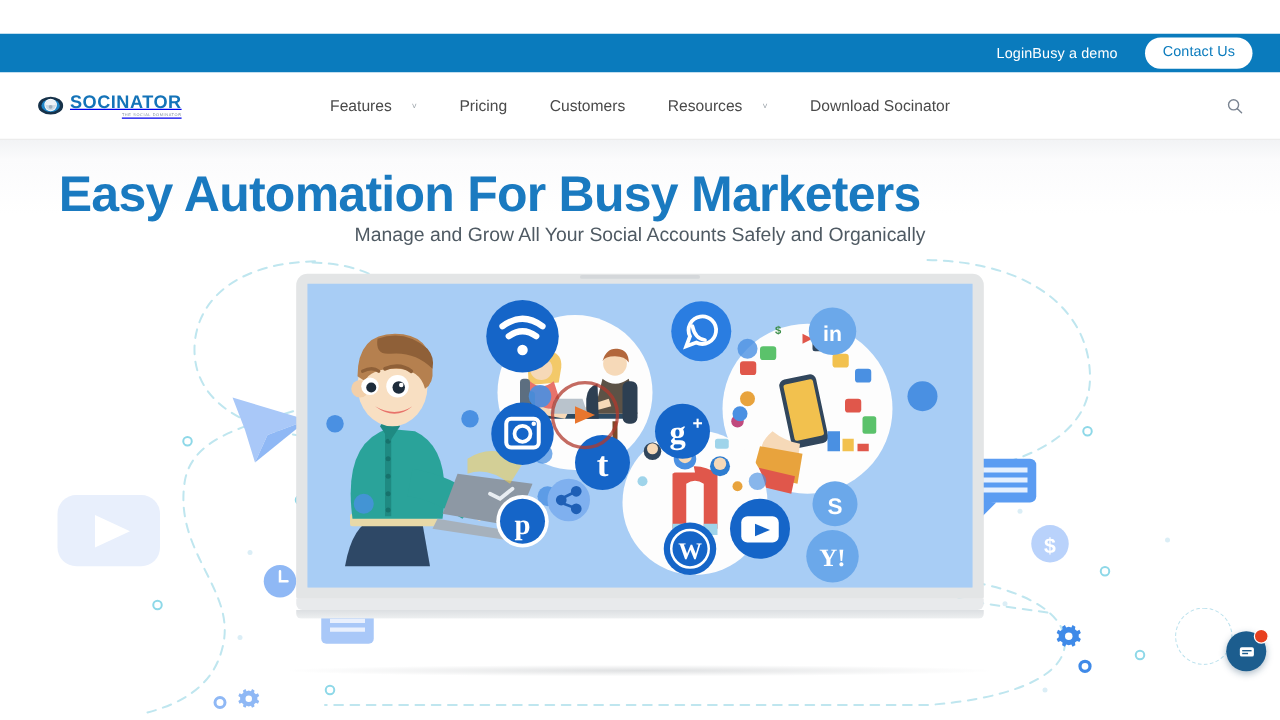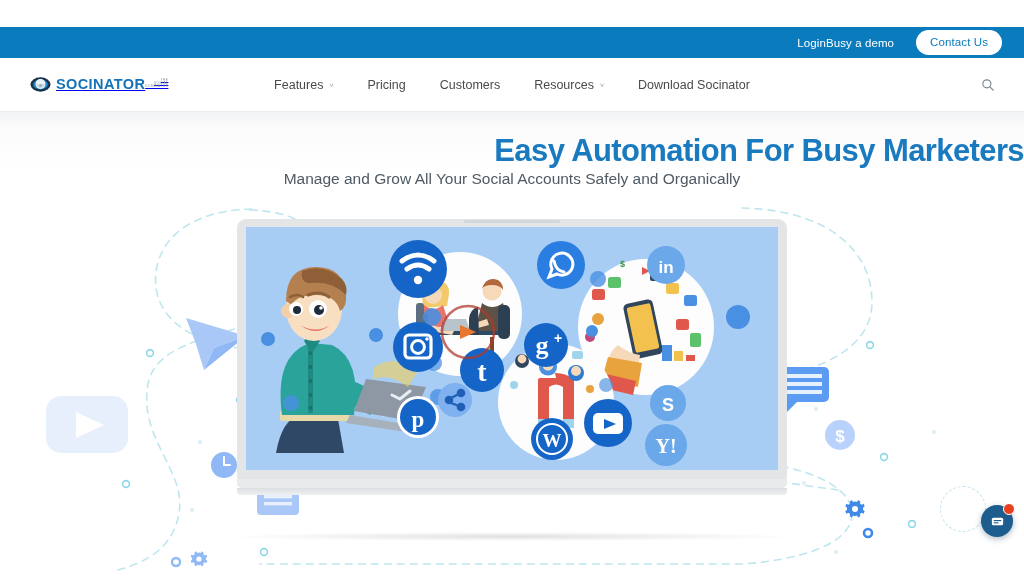--- a/index.html
+++ b/index.html
@@ -36,58 +36,58 @@
     height:54px; background:#ffffff;
     display:flex; align-items:center;
     border-bottom:1px solid #ececec;
     position:relative;
   }
   .logo{
     display:flex; align-items:center; gap:5px;
     margin-left:30px; width:130px;
   }
   .logo-mark{ width:21px; height:21px; position:relative; flex:0 0 auto; }
-  .logo-text{ display:flex; line-height:1; }
+  .logo-text{ display:flex; flex-direction:column; line-height:1; }
   .logo-name{
     font-size:14.5px; font-weight:700; color:#1473b8;
     letter-spacing:.4px;
   }
   .logo-tag{
     font-size:3.1px; color:#7d8e9c; letter-spacing:.5px;
     margin-top:1.5px; text-align:right;
   }
 
   .nav{
     position:absolute; left:0; right:0;
     display:flex; align-items:center; justify-content:center; gap:0;
     pointer-events:none;
   }
   .nav > * { pointer-events:auto; }
   .nav-item{
-    display:flex; align-items:center; gap:6px;
+    display:flex; align-items:center; gap:16px;
     font-size:12.5px; color:#4a4a4a; text-decoration:none;
     margin:0 17px; white-space:nowrap;
   }
   .chev{ font-size:7px; color:#9aa2a8; line-height:1; transform:translateY(1px); }
 
   .search-btn{
     position:absolute; right:26px; top:50%; transform:translateY(-50%);
     width:20px; height:20px; display:flex; align-items:center; justify-content:center;
     background:none; border:none; cursor:pointer;
   }
 
   
   .hero{
     position:relative; height:464px; overflow:hidden;
     background:linear-gradient(180deg,#f2f3f5 0%,#fbfbfc 16px,#ffffff 60px,#ffffff 100%);
   }
   .hero-bg{ position:absolute; inset:0; }
   .hero-title{
-    position:relative; text-align:right; padding-top:22px;
-    font-size:31px; font-weight:700; color:#1a7ac0;
+    position:relative; text-align:left; padding-top:22px;
+    font-size:40px; font-weight:700; color:#1a7ac0;
     letter-spacing:-.6px; line-height:1.1; z-index:4;margin-left:47px;
   }
   .hero-sub{
     position:relative; text-align:center; margin-top:2px;
     font-size:15.5px; color:#4f5a63; font-weight:400; z-index:4;
   }
 
   
   .laptop{ position:absolute; left:237px; top:107px; width:550px; z-index:3; }
   .lid{

